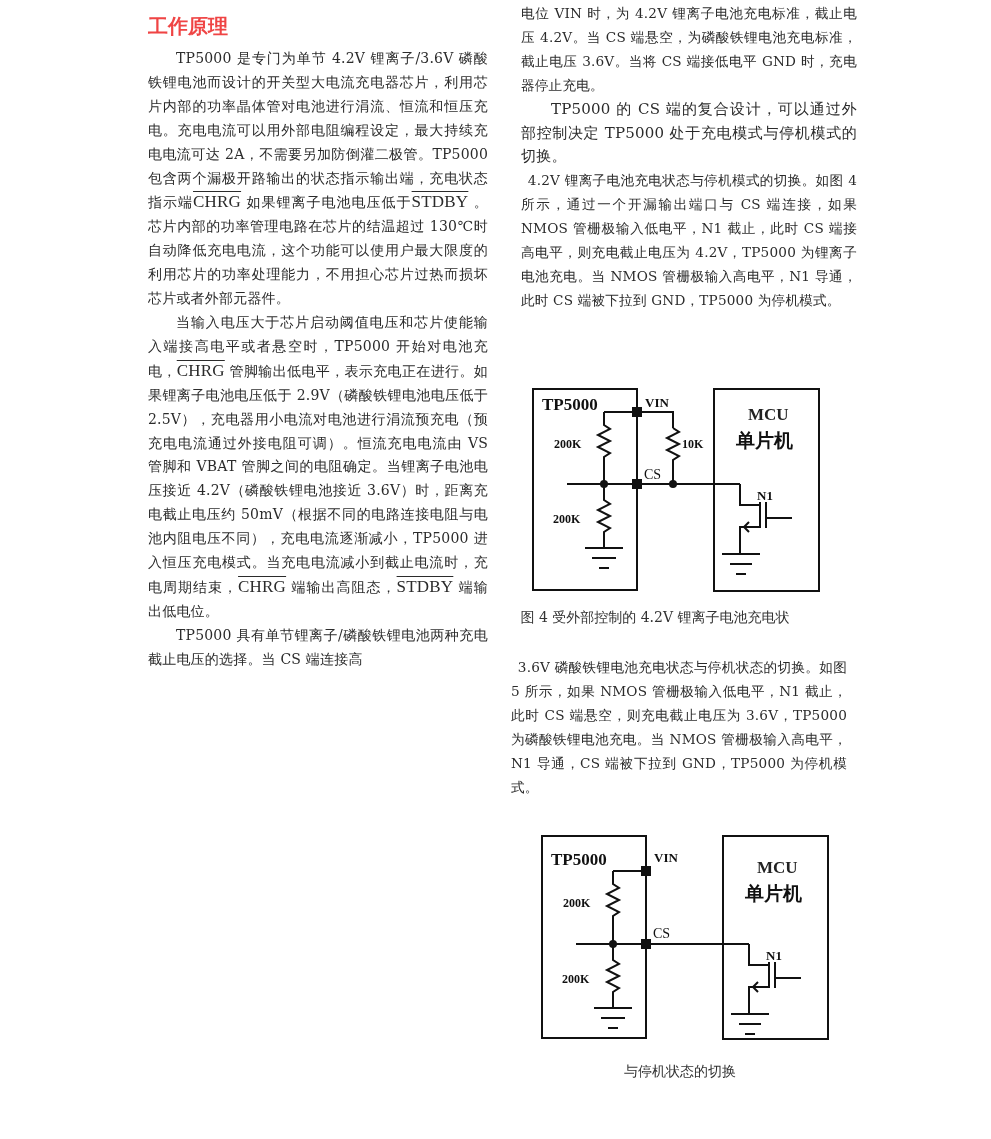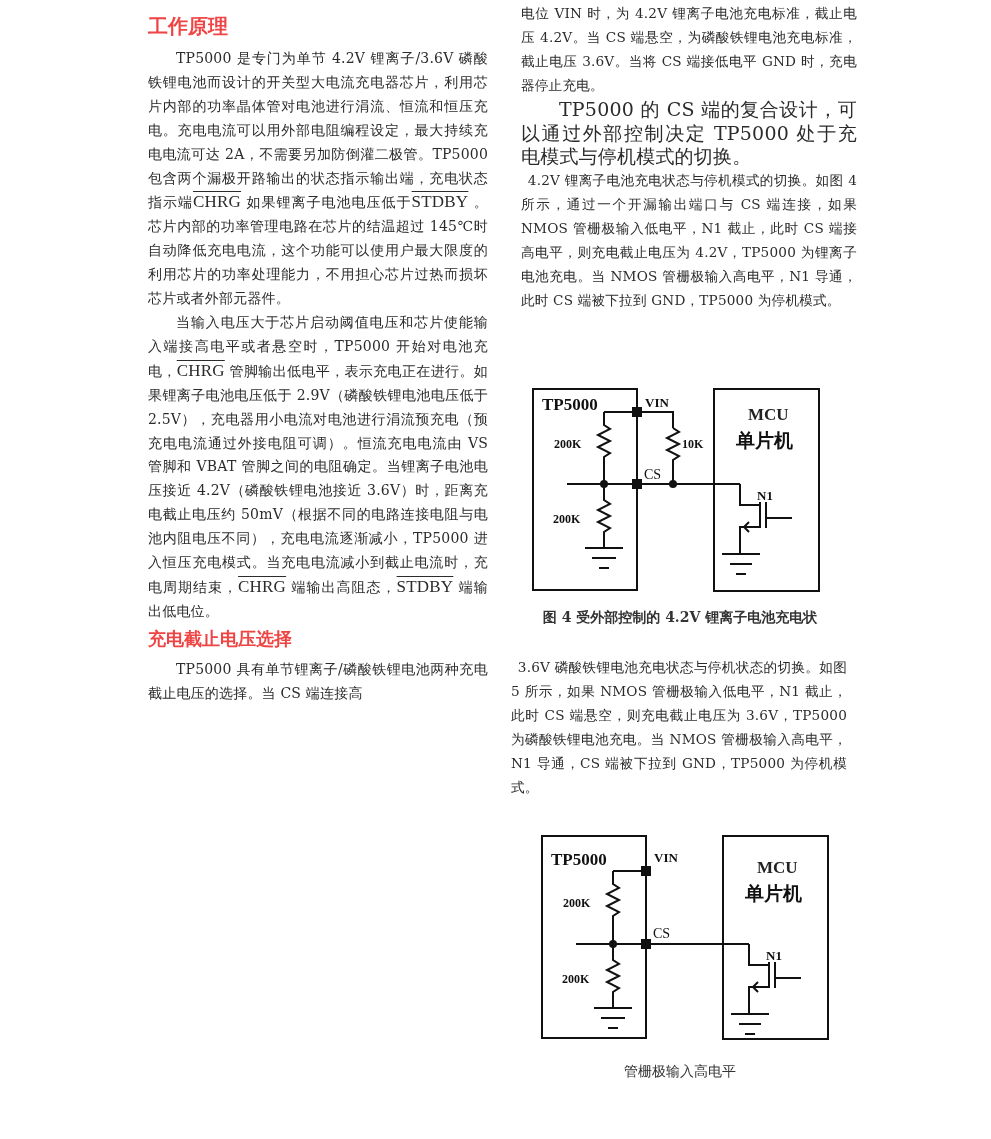--- a/index.html
+++ b/index.html
@@ -14,29 +14,28 @@
   .ol { text-decoration:overline; font-family:"Liberation Serif",serif; font-size:17px; }
   .caption { font-size:14px; line-height:23px; text-align:center; margin:0; color:#333; }
   .fig { position:absolute; }
   svg text { font-family:"Liberation Serif","DejaVu Serif",serif; }
 </style>
 </head>
 <body>
 
 <div id="left" class="col">
   <h2 class="heading" style="margin-top:13px;margin-bottom:8px;">工作原理</h2>
-  <p class="p ind"><span>TP5000 是专门为单节 4.2V 锂离子/3.6V 磷酸铁锂电池而设计的开关型大电流充电器芯片，利用芯片内部的功率晶体管对电池进行涓流、恒流和恒压充电。充电电流可以用外部电阻编程设定，最大持续充电电流可达 2A，不需要另加防倒灌二极管。TP5000 包含两个漏极开路输出的状态指示输出端，充电状态指示端</span><span class="ol">CHRG</span><span> 如果锂离子电池电压低于</span><span class="ol">STDBY</span><span> 。芯片内部的功率管理电路在芯片的结温超过 145℃时自动降低充电电流，这个功能可以使用户最大限度的利用芯片的功率处理能力，不用担心芯片过热而损坏芯片或者外部元器件。</span></p>
+  <p class="p ind"><span>TP5000 是专门为单节 4.2V 锂离子/3.6V 磷酸铁锂电池而设计的开关型大电流充电器芯片，利用芯片内部的功率晶体管对电池进行涓流、恒流和恒压充电。充电电流可以用外部电阻编程设定，最大持续充电电流可达 2A，不需要另加防倒灌二极管。TP5000 包含两个漏极开路输出的状态指示输出端，充电状态指示端</span><span class="ol">CHRG</span><span> 如果锂离子电池电压低于</span><span class="ol">STDBY</span><span> 。芯片内部的功率管理电路在芯片的结温超过 130℃时自动降低充电电流，这个功能可以使用户最大限度的利用芯片的功率处理能力，不用担心芯片过热而损坏芯片或者外部元器件。</span></p>
   <p class="p ind"><span>当输入电压大于芯片启动阈值电压和芯片使能输入端接高电平或者悬空时，TP5000 开始对电池充电，</span><span class="ol">CHRG</span><span> 管脚输出低电平，表示充电正在进行。如果锂离子电池电压低于 2.9V（磷酸铁锂电池电压低于 2.5V），充电器用小电流对电池进行涓流预充电（预充电电流通过外接电阻可调）。恒流充电电流由 VS 管脚和 VBAT 管脚之间的电阻确定。当锂离子电池电压接近 4.2V（磷酸铁锂电池接近 3.6V）时，距离充电截止电压约 50mV（根据不同的电路连接电阻与电池内阻电压不同），充电电流逐渐减小，TP5000 进入恒压充电模式。当充电电流减小到截止电流时，充电周期结束，</span><span class="ol">CHRG</span><span> 端输出高阻态，</span><span class="ol">STDBY</span><span> 端输出低电位。</span></p>
-  <h2 class="heading" style="margin-top:2px;margin-bottom:6px;font-size:18px;">充电截止电压选择</h2>
   <p class="p ind">TP5000 具有单节锂离子/磷酸铁锂电池两种充电截止电压的选择。当 CS 端连接高</p>
 </div>
 
 <div id="right" class="col">
   <p class="p" style="font-family:'DejaVu Serif',serif;font-size:13.6px;margin-top:2px;">电位 VIN 时，为 4.2V 锂离子电池充电标准，截止电压 4.2V。当 CS 端悬空，为磷酸铁锂电池充电标准，截止电压 3.6V。当将 CS 端接低电平 GND 时，充电器停止充电。</p>
-  <p class="p ind" style="font-size:19px;">TP5000 的 CS 端的复合设计，可以通过外部控制决定 TP5000 处于充电模式与停机模式的切换。</p>
+  <p class="p ind" style="font-size:15px;">TP5000 的 CS 端的复合设计，可以通过外部控制决定 TP5000 处于充电模式与停机模式的切换。</p>
   <p class="p ind1" style="font-size:13.6px;">4.2V 锂离子电池充电状态与停机模式的切换。如图 4 所示，通过一个开漏输出端口与 CS 端连接，如果 NMOS 管栅极输入低电平，N1 截止，此时 CS 端接高电平，则充电截止电压为 4.2V，TP5000 为锂离子电池充电。当 NMOS 管栅极输入高电平，N1 导通，此时 CS 端被下拉到 GND，TP5000 为停机模式。</p>
 </div>
 
 <svg class="fig" style="left:520px;top:380px;" width="320" height="220" viewBox="0 0 320 220">
   <g stroke="#111" stroke-width="2" fill="none">
     <rect x="13" y="9" width="104" height="201"></rect>
     <rect x="194" y="9" width="105" height="202"></rect>
 
     <polyline points="84,32 117,32 153,32 153,48"></polyline>
 
@@ -71,21 +70,21 @@
   <text x="125" y="27" font-size="13" font-weight="bold" fill="#111">VIN</text>
   <text x="34" y="68" font-size="12" font-weight="bold" fill="#111">200K</text>
   <text x="162" y="68" font-size="12" font-weight="bold" fill="#111">10K</text>
   <text x="124" y="99" font-size="14" fill="#111">CS</text>
   <text x="33" y="143" font-size="12" font-weight="bold" fill="#111">200K</text>
   <text x="228" y="40" font-size="17" font-weight="bold" fill="#222">MCU</text>
   <text x="216" y="67" font-size="19" font-weight="bold" fill="#111" font-family="DejaVu Sans, sans-serif">单片机</text>
   <text x="237" y="120" font-size="13" font-weight="bold" fill="#111">N1</text>
 </svg>
 
-<div class="fig" style="left:505px;top:606px;width:350px;font-weight:bold;">
+<div class="fig" style="left:480px;top:606px;width:350px;">
   <p class="caption">图 4  受外部控制的 4.2V 锂离子电池充电状</p>
 </div>
 
 <div class="fig" style="left:511px;top:656px;width:336px;">
   <p class="p ind1" style="font-size:13.6px;">3.6V 磷酸铁锂电池充电状态与停机状态的切换。如图 5 所示，如果 NMOS 管栅极输入低电平，N1 截止，此时 CS 端悬空，则充电截止电压为 3.6V，TP5000 为磷酸铁锂电池充电。当 NMOS 管栅极输入高电平，N1 导通，CS 端被下拉到 GND，TP5000 为停机模式。</p>
 </div>
 
 <svg class="fig" style="left:529px;top:827px;" width="320" height="215" viewBox="0 0 320 215">
   <g stroke="#111" stroke-width="2" fill="none">
     <rect x="13" y="9" width="104" height="202"></rect>
@@ -115,14 +114,14 @@
   <text x="125" y="35" font-size="13" font-weight="bold" fill="#111">VIN</text>
   <text x="34" y="80" font-size="12" font-weight="bold" fill="#111">200K</text>
   <text x="124" y="111" font-size="14" fill="#111">CS</text>
   <text x="33" y="156" font-size="12" font-weight="bold" fill="#111">200K</text>
   <text x="228" y="46" font-size="17" font-weight="bold" fill="#222">MCU</text>
   <text x="216" y="73" font-size="19" font-weight="bold" fill="#111" font-family="DejaVu Sans, sans-serif">单片机</text>
   <text x="237" y="133" font-size="13" font-weight="bold" fill="#111">N1</text>
 </svg>
 
 <div class="fig" style="left:505px;top:1060px;width:350px;">
-  <p class="caption">管栅极输入高电平</p>
+  <p class="caption">与停机状态的切换</p>
 </div>
 
 </body></html>

